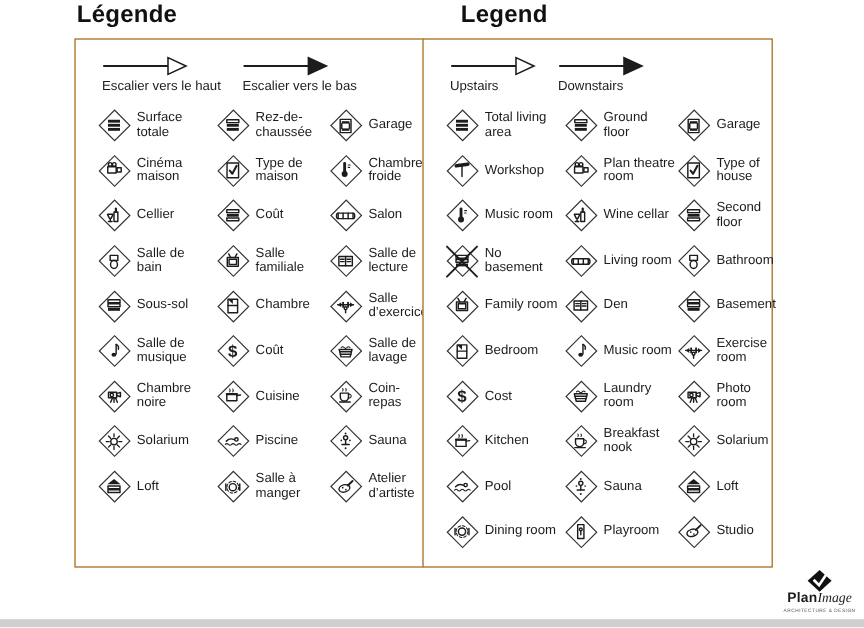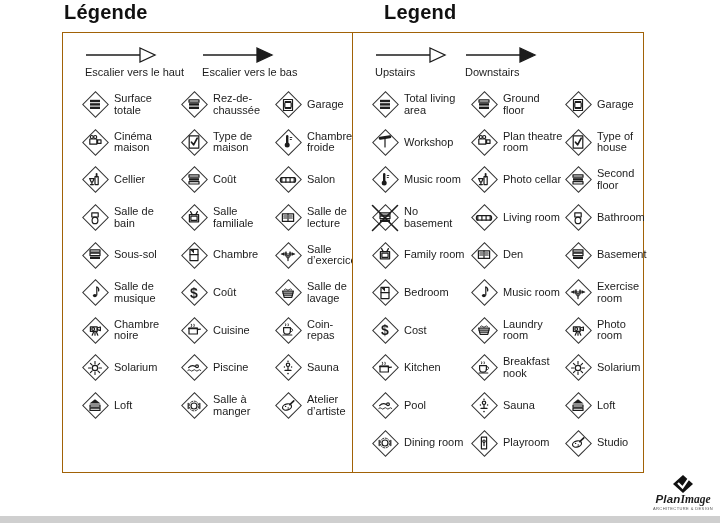--- a/index.html
+++ b/index.html
@@ -16,22 +16,22 @@
   .arrow-item svg{display:block;}
   .arrow-label{font-size:11px;line-height:12px;margin-top:2px;white-space:nowrap;}
   .grid{position:absolute;left:18px;top:53px;display:grid;grid-template-columns:99px 94px 84px;grid-auto-rows:37.6px;align-items:center;}
   .item{display:flex;align-items:center;gap:5px;}
   .dwrap{position:relative;width:28px;height:28px;flex:0 0 28px;}
   .diamond{position:absolute;left:4.5px;top:4.5px;width:19px;height:19px;border:1.2px solid #333;transform:rotate(45deg);background:#fff;box-sizing:border-box;}
   .glyph{position:absolute;left:0;top:0;width:28px;height:28px;}
   .lbl{font-size:11px;line-height:11.5px;width:62px;}
   .logo{position:absolute;left:650px;top:474px;width:66px;display:flex;flex-direction:column;align-items:center;}
   .logo-text{font-size:11.5px;line-height:11px;white-space:nowrap;}
-  .logo-plan{font-weight:bold;letter-spacing:.2px;font-style:italic;}
-  .logo-image{font-family:"Liberation Serif",serif;font-style:italic;font-weight:bold;}
+  .logo-plan{font-weight:bold;letter-spacing:.2px;}
+  .logo-image{font-family:"Liberation Serif",serif;font-style:italic;font-weight:normal;}
   .logo-tagline{font-size:4px;letter-spacing:.4px;color:#555;margin-top:1px;white-space:nowrap;}
   .bottom-bar{position:absolute;left:0;top:516px;width:720px;height:7px;background:#cfcfcf;}
 </style>
 </head>
 <body>
 
 <div class="canvas">
 
   <h1 class="panel-title" id="title-fr">Légende</h1>
   <h1 class="panel-title" id="title-en">Legend</h1>
@@ -556,21 +556,21 @@
             <svg class="glyph" viewBox="0 0 28 28">
               <g stroke="#1c1c1c" stroke-width="1.2" fill="none" stroke-linecap="round" stroke-linejoin="round">
                 <line x1="15.6" y1="7.8" x2="15.6" y2="10.6" stroke-width="1.8"></line>
                 <rect x="14" y="10.6" width="3.2" height="8"></rect>
                 <path d="M8.6 12.6 h4.6 l-1.6 3.4 h-1.4 Z"></path>
                 <line x1="10.9" y1="16" x2="10.9" y2="18.6"></line>
                 <line x1="9.4" y1="18.6" x2="12.4" y2="18.6"></line>
               </g>
             </svg>
           </span>
-          <span class="lbl">Photo cellar</span>
+          <span class="lbl">Wine cellar</span>
         </div>
         <div class="item">
           <span class="dwrap">
             <span class="diamond"></span>
             <svg class="glyph" viewBox="0 0 28 28">
               <g stroke="#1c1c1c" stroke-width="1.2" fill="none" stroke-linecap="round" stroke-linejoin="round">
                 <rect x="9" y="8.8" width="10" height="2.4"></rect>
                 <rect x="9" y="12.2" width="10" height="2.4" fill="#1c1c1c" stroke="none"></rect>
                 <rect x="9" y="15.6" width="10" height="2.4"></rect>
               </g>

